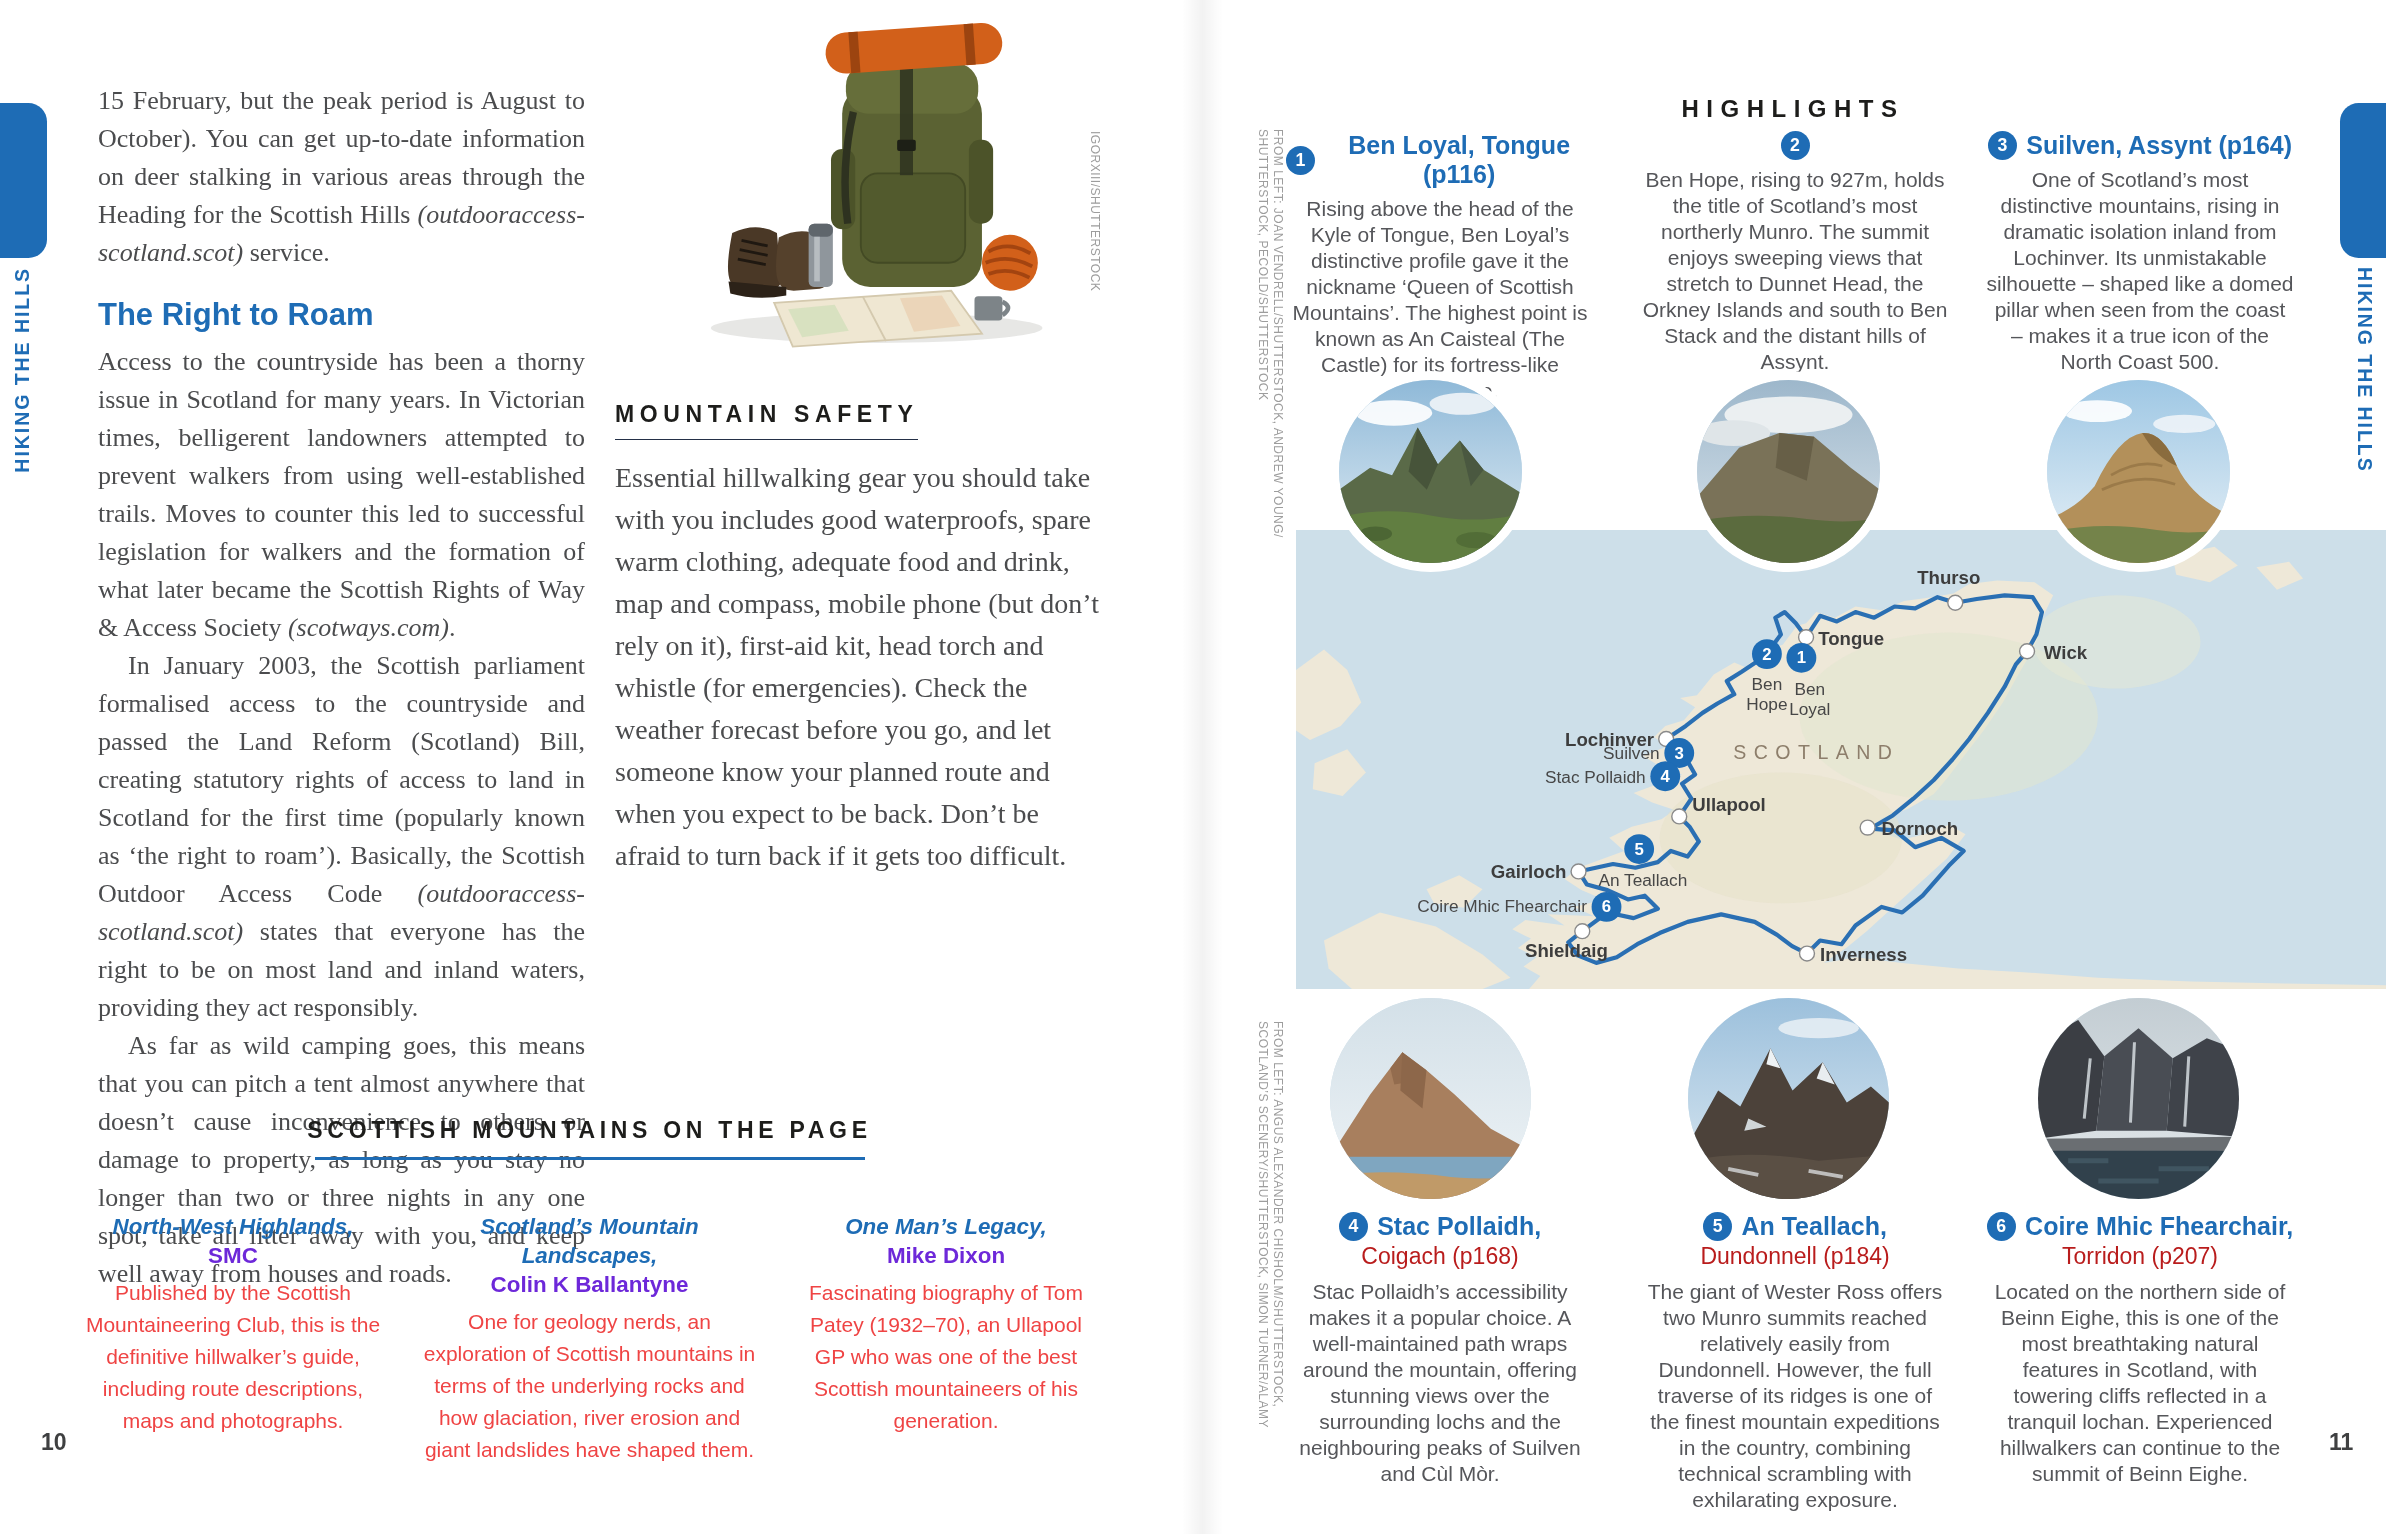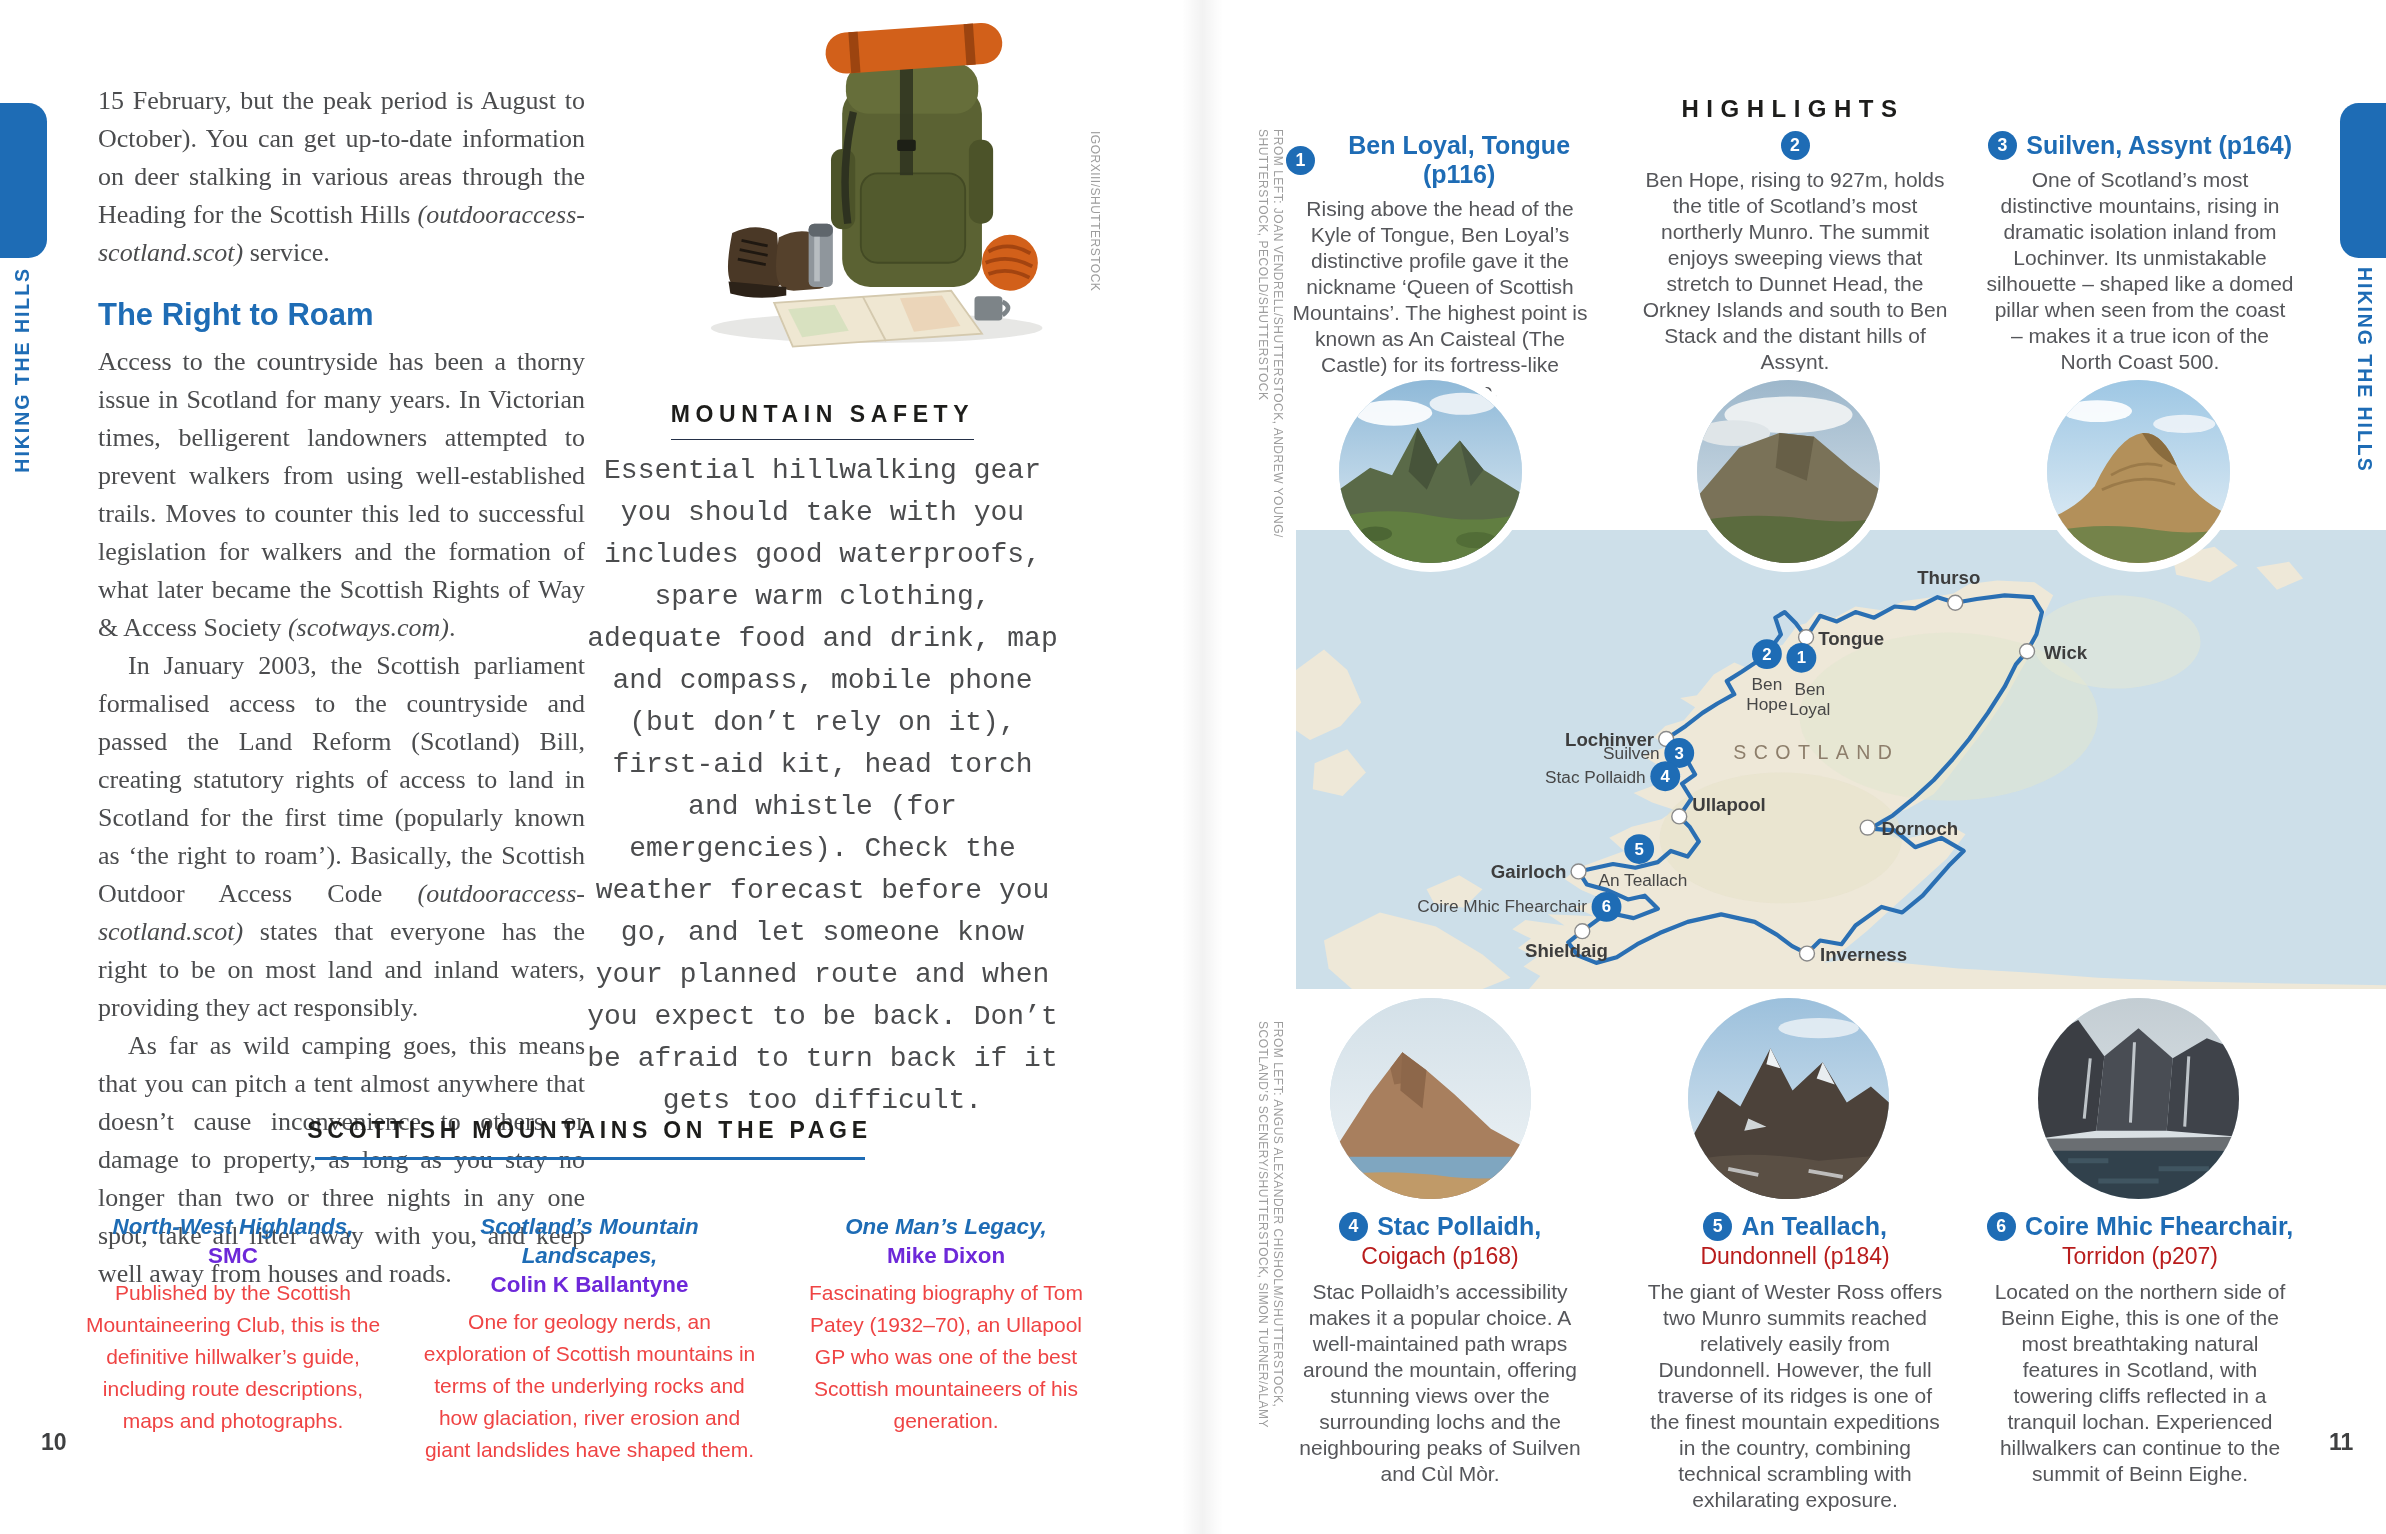--- a/index.html
+++ b/index.html
@@ -25,24 +25,24 @@
   .roam-title{font-family:"Liberation Sans",sans-serif;font-weight:bold;font-size:31px;
               color:#1e6cb5;margin:24px 0 9.3px 0 !important;text-align:left;}
   
   .figure{position:absolute;left:667px;top:0;width:410px;height:354px;}
   .photo-credit-v{position:absolute;writing-mode:vertical-rl;font-size:12px;letter-spacing:0.5px;
                   color:#9d9d9d;line-height:15px;white-space:pre;}
   .credit-igor{left:1087px;top:131px;}
   .credit-top{left:1255px;top:129px;}
   .credit-bottom{left:1255px;top:1021px;}
   
-  .safety{position:absolute;left:580px;top:401px;width:485px;text-align:center;}
+  .safety{position:absolute;left:615px;top:401px;width:485px;text-align:left;}
   .safety-title{display:inline-block;font-weight:bold;font-size:23px;letter-spacing:5.6px;
                 color:#1d1d1b;padding-bottom:11.2px;border-bottom:1.9px solid #243047;}
-  .safety-body{margin-top:10px;font-family:Liberation Mono, monospace;font-size:28px;
+  .safety-body{margin-top:17px;font-family:Liberation Serif, serif;font-size:28px;
                line-height:42px;color:#4b4c4e;}
   
   .books{position:absolute;left:84px;top:1117px;width:1011px;text-align:center;}
   .books-title{font-weight:bold;font-size:23px;letter-spacing:4.7px;color:#1d1d1b;}
   .books-rule{width:550px;height:2.8px;background:#1e6cb5;margin:13px auto 0 auto;}
   .books-row{display:flex;justify-content:space-between;margin-top:52px;}
   .book{width:298px;}
   .book.mid{width:345px;}
   .book-title{color:#1e6cb5;font-weight:bold;font-size:22.4px;line-height:29px;font-style:italic;}
   .book-author{color:#6d28d9;font-weight:bold;font-size:22.4px;line-height:29px;}

